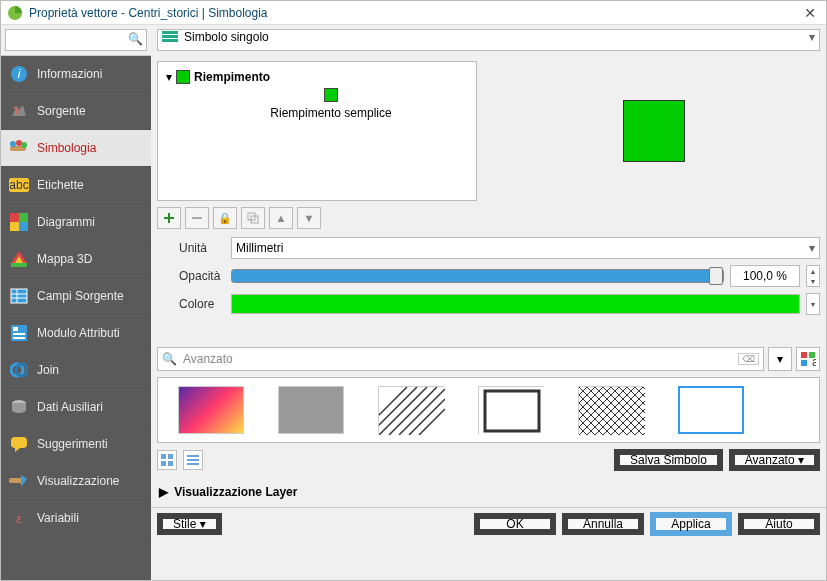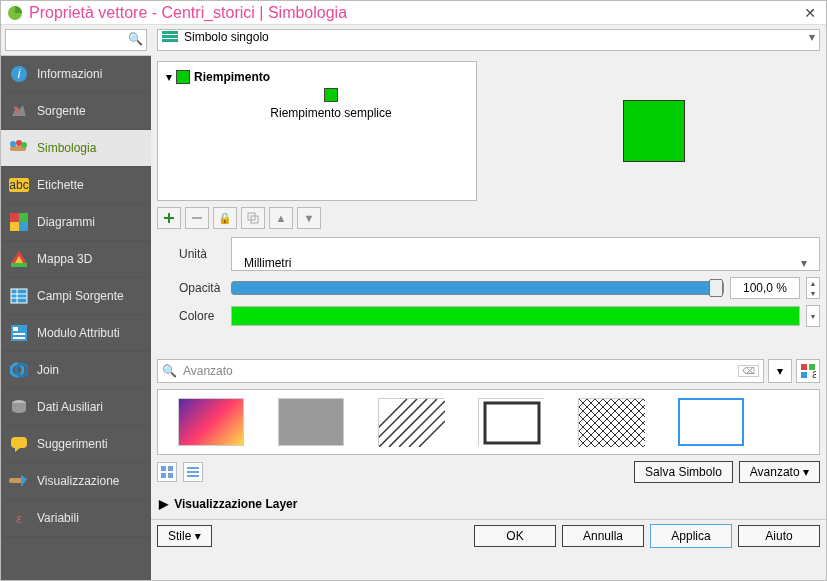--- a/index.html
+++ b/index.html
@@ -1,70 +1,70 @@
 <!DOCTYPE html>
 <html><head>
 <meta charset="utf-8">
 <style>
   * { margin: 0; padding: 0; box-sizing: border-box; font-family: "Segoe UI", Tahoma, sans-serif; font-size: 12px; }
   body { width: 827px; height: 581px; background: #f0f0f0; display: flex; flex-direction: column; border: 1px solid #bbb; }
   .titlebar { height: 24px; display: flex; align-items: center; padding: 0 6px; background: #fff; border-bottom: 1px solid #ddd; }
   .titlebar .icon { width: 16px; height: 16px; margin-right: 6px; }
-  .titlebar .title { flex: 1; font-size: 16px; color: #ec4899; }
+  .titlebar .title { flex: 1; font-size: 12px; color: #0c4a6e; }
   .titlebar .close { font-size: 14px; color: #444; cursor: pointer; padding: 0 4px; }
   .main { flex: 1; display: flex; overflow: hidden; }
   .sidebar { width: 150px; background: #5a5a5a; color: #fff; display: flex; flex-direction: column; }
   .search-row { background: #f0f0f0; padding: 4px; border-bottom: 1px solid #ccc; }
   .search-input { width: 100%; height: 22px; border: 1px solid #bbb; padding: 0 18px 0 4px; color: #888; background: #fff; }
   .search-wrap { position: relative; }
   .search-wrap .mag { position: absolute; right: 4px; top: 3px; font-size: 12px; color: #888; }
   .sb-list { flex: 1; overflow-y: auto; }
   .sb-item { display: flex; align-items: center; padding: 8px 8px; gap: 8px; cursor: pointer; color: #e8e8e8; border-bottom: 1px solid #555; }
-  .sb-item.active { background: #e6e6e6; color: #4d7c0f; text-align: right; }
+  .sb-item.active { background: #e6e6e6; color: #b91c1c; text-align: right; }
   .sb-item .ico { width: 20px; height: 20px; display: flex; align-items: center; justify-content: center; }
   .sb-scroll::-webkit-scrollbar { width: 10px; }
   .content { flex: 1; background: #f0f0f0; display: flex; flex-direction: column; }
   .topbar { padding: 4px 6px; display: flex; align-items: center; gap: 4px; }
   .single-symbol { flex: 1; height: 22px; border: 1px solid #bbb; background: #fff; display: flex; align-items: flex-start; padding: 0 4px; gap: 6px; }
   .single-symbol .drop { margin-left: auto; color: #666; }
   .upper { display: flex; padding: 6px; gap: 10px; }
   .tree-box { width: 320px; height: 140px; border: 1px solid #bbb; background: #fff; padding: 6px; }
   .tree-row { display: flex; align-items: center; gap: 4px; padding: 2px; }
   .tree-swatch { width: 14px; height: 14px; background: #00cc00; border: 1px solid #444; }
   .tree-row.child { margin-left: 28px; flex-direction: column; }
   .preview { flex: 1; display: flex; justify-content: center; align-items: center; }
   .preview-swatch { width: 62px; height: 62px; background: #00cc00; border: 1px solid #333; }
   .mini-toolbar { display: flex; gap: 4px; padding: 0 6px; }
   .tbtn { width: 24px; height: 22px; border: 1px solid #bbb; background: #f4f4f4; display: flex; align-items: center; justify-content: center; color: #888; font-size: 11px; }
   .tbtn.enabled { color: #2a8a2a; }
   .props { padding: 8px 6px; display: flex; flex-direction: column; gap: 6px; margin-left: 22px; }
   .prow { display: flex; align-items: center; gap: 6px; }
   .plabel { width: 46px; color: #333; }
-  .pselect { flex: 1; height: 34px; border: 1px solid #bbb; background: #fff; padding: 0 12px; display: flex; align-items: flex-end; }
+  .pselect { flex: 1; height: 22px; border: 1px solid #bbb; background: #fff; padding: 0 4px; display: flex; align-items: center; }
   .pselect .drop { margin-left: auto; color: #666; }
   .slider-wrap { flex: 1; height: 14px; border: 1px solid #888; border-radius: 3px; background: linear-gradient(#3a9dd9,#3a9dd9); position: relative; }
   .slider-thumb { position: absolute; right: 0; top: -3px; width: 14px; height: 18px; border: 1px solid #777; background: #eee; border-radius: 2px; }
   .spinbox { width: 70px; height: 22px; border: 1px solid #bbb; background: #fff; display: flex; align-items: center; justify-content: center; }
   .arrow-btn { width: 14px; height: 22px; border: 1px solid #bbb; background: #fff; display: flex; flex-direction: column; }
   .arrow-btn span { flex:1; display:flex; align-items:center; justify-content:center; font-size:7px; color:#555; }
   .color-bar { flex: 1; height: 20px; background: #00e000; border: 1px solid #bbb; }
   .lower { margin-top: 18px; padding: 6px; display: flex; flex-direction: column; gap: 6px; }
   .fav-row { display: flex; gap: 4px; }
   .fav-input { flex: 1; height: 24px; border: 1px solid #bbb; background: #fff; display: flex; align-items: center; padding: 0 4px; gap: 6px; }
   .fav-input .clear { margin-left: auto; color: #888; border: 1px solid #ccc; padding: 0 3px; font-size: 9px; }
   .sq-btn { width: 24px; height: 24px; border: 1px solid #bbb; background: #fff; display:flex; align-items:center; justify-content:center; }
   .gallery { border: 1px solid #bbb; background: #fff; height: 66px; overflow: hidden; display: flex; align-items: center; gap: 34px; padding: 8px 20px; }
   .gitem { width: 66px; height: 48px; border: 1px solid #ccc; }
   .gitem.sel { border: 2px solid #3399ee; }
   .g1 { background: linear-gradient(135deg, #5a2aa8, #ff3b6b, #ffd94a); }
   .g2 { background: #9a9a9a; }
   svg { display: block; }
   .view-row { display: flex; align-items: center; gap: 6px; }
   .view-row .spacer { flex: 1; }
-  .btn { height: 22px; border: 1px solid #404040; background: #f8f8f8; padding: 0 10px; display: flex; align-items: center; cursor: pointer; }
+  .btn { height: 22px; border: 6px solid #404040; background: #f8f8f8; padding: 0 10px; display: flex; align-items: center; cursor: pointer; }
   .btn.pri { border-color: #5aa7e0; height: 24px; }
   .expander { padding: 8px; display: flex; align-items: center; gap: 6px; font-weight: bold; }
   .footer { display: flex; align-items: center; gap: 6px; padding: 4px 6px; border-top: 1px solid #ccc; }
   .footer .spacer { flex: 1; }
   .btn.fw { width: 82px; justify-content: center; }
 </style>
 </head>
 <body>
 
 <div class="titlebar">

